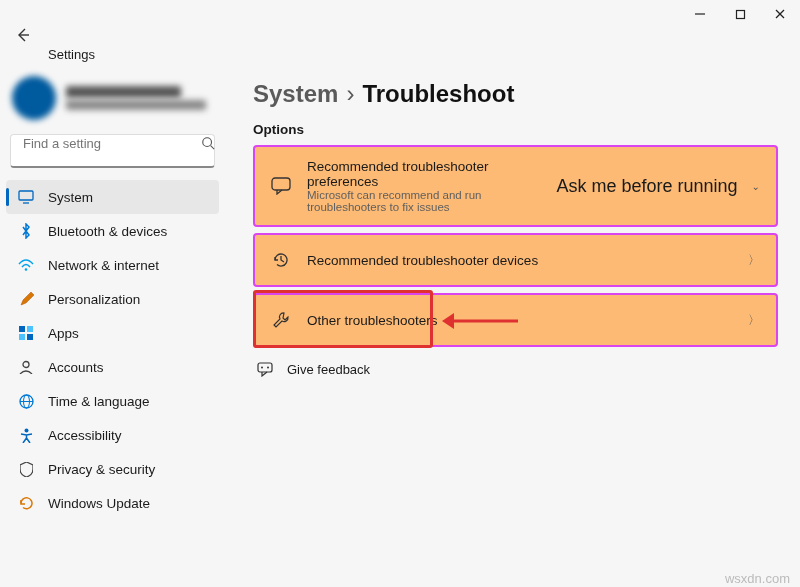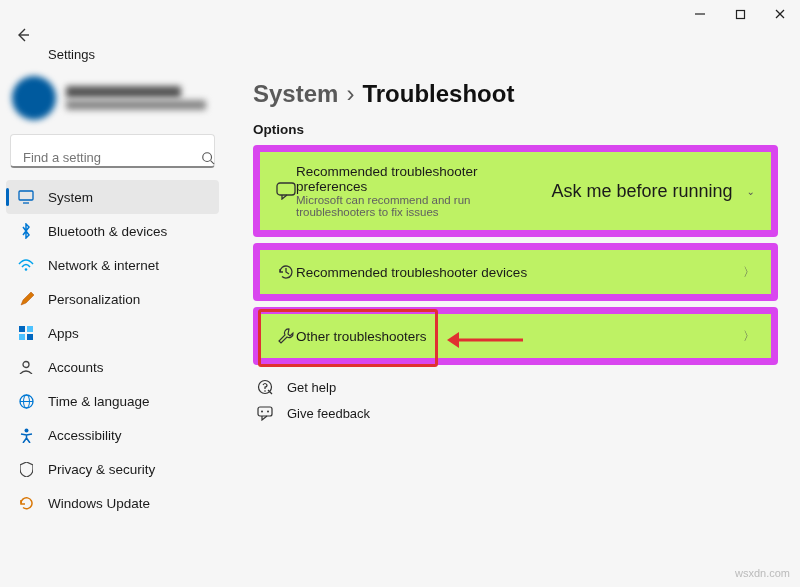--- a/index.html
+++ b/index.html
@@ -19,55 +19,55 @@
   .layout { display:flex; }
   
   
   .sidebar { width:225px; padding:6px 6px 0 6px; }
   .profile { display:flex; align-items:center; gap:10px; padding:4px 6px 10px 6px; }
   .avatar { width:44px; height:44px; border-radius:50%; background:#005a9e; filter: blur(3px); flex-shrink:0; }
   .profile-text { display:flex; flex-direction:column; gap:2px; }
   .pline1 { width:115px; height:12px; background:#555; border-radius:2px; filter: blur(3px); }
   .pline2 { width:140px; height:10px; background:#888; border-radius:2px; filter: blur(3px); }
   
-  .searchbox { margin:4px 4px 12px 4px; background:#fff; border:1px solid #ddd; border-radius:4px; height:34px; display:flex; align-items:flex-end; padding:0 10px; justify-content:space-between; border-bottom:2px solid #888;}
+  .searchbox { margin:4px 4px 12px 4px; background:#fff; border:1px solid #ddd; border-radius:4px; height:34px; display:flex; align-items:flex-start; padding:0 10px; justify-content:space-between; border-bottom:2px solid #888;}
   .searchbox input { border:none; outline:none; font-size:13px; background:transparent; flex:1; color:#555; }
   
   .navlist { display:flex; flex-direction:column; gap:0; }
   .navitem { display:flex; align-items:center; height:34px; padding:0 10px 0 12px; border-radius:4px; font-size:13.5px; gap:14px; position:relative; cursor:default; }
   .navitem.active { background:#e7e7e7; }
   .navitem.active::before { content:""; position:absolute; left:0; top:8px; bottom:8px; width:3px; background:#0067c0; border-radius:2px; }
   .nicon { width:16px; height:16px; display:flex; align-items:center; justify-content:center; font-size:14px; }
   
   
   .main { flex:1; padding:8px 22px 0 28px; }
   .breadcrumb { display:flex; align-items:center; gap:8px; font-size:24px; margin-top:6px; margin-bottom:14px; }
   .bc-parent { color:#5a5a5a; font-weight:600; }
   .bc-sep { color:#5a5a5a; font-weight:400; }
   .bc-current { font-weight:600; color:#111; }
   
   .section-title { font-size:13.5px; font-weight:600; margin-bottom:8px; }
   
-  .card { background:#bef264; border:7px solid #d946ef; border-radius:4px; padding:12px 16px; display:flex; align-items:center; gap:0; margin-bottom:6px; min-height:54px; }
+  .card { background:#fdba74; border:2px solid #d946ef; border-radius:4px; padding:12px 16px; display:flex; align-items:center; gap:16px; margin-bottom:6px; min-height:54px; }
   .card-icon { width:20px; height:20px; display:flex; align-items:center; justify-content:center; color:#333; }
   .card-body { flex:1; display:flex; flex-direction:column; }
   .card-title { font-size:13.5px; color:#1a1a1a; }
   .card-sub { font-size:11.5px; color:#606060; }
   .dropdown-label { font-size:18px; color:#1a1a1a; padding-right:6px; }
   .card .chev-right { color:#555; font-size:12px; }
   
   
   .card.highlighted { position:relative; }
   .red-frame { position:absolute; left:-2px; top:-5px; height:58px; width:180px; border:3px solid #e03131; border-radius:3px; pointer-events:none;}
   
   .links { margin-top:14px; display:flex; flex-direction:column; gap:10px; padding-left:4px;}
   .linkrow { display:flex; align-items:center; gap:14px; font-size:13px; color:#1a1a1a;}
   .linkrow .nicon{ color:#333;}
   
-  .watermark { position:absolute; right:10px; bottom:8px; font-size:11px; color:#bbb; }
+  .watermark { position:absolute; right:10px; bottom:1px; font-size:13px; color:#bbb; }
 </style>
 </head>
 <body>
 
 <div class="winctrl">
   <div>
       <svg width="12" height="12">
         <line x1="1" y1="6" x2="11" y2="6" stroke-width="1.2"></line>
       </svg>
     </div>
@@ -263,31 +263,20 @@
       <svg style="position:absolute;left:185px;top:14px;" width="80" height="24" viewBox="0 0 80 24">
         <line x1="78" y1="12" x2="12" y2="12" stroke="#e03131" stroke-width="3"></line>
         <path d="M14 4 L2 12 L14 20 Z" fill="#e03131"></path>
       </svg>
     </div>
 
     <div class="links">
       <div class="linkrow">
         <span class="nicon">
           <svg width="16" height="16" viewBox="0 0 16 16">
-              <circle cx="8" cy="8" r="6.5" fill="none" stroke="#333" stroke-width="1.2"></circle>
-              <path d="M6 6 Q8 3 10 6 Q10 8 8 8 L8 10" fill="none" stroke="#333" stroke-width="1.2"></path>
-              <circle cx="8" cy="12" r="0.8" fill="#333"></circle>
-              <path d="M11 11 L15 15" stroke="#333" stroke-width="1.2"></path>
-            </svg>
-        </span>
-        <span>Get help</span>
-      </div>
-      <div class="linkrow">
-        <span class="nicon">
-          <svg width="16" height="16" viewBox="0 0 16 16">
               <rect x="1" y="2" width="14" height="9" rx="2" fill="none" stroke="#333" stroke-width="1.2"></rect>
               <path d="M5 11 L5 15 L10 11" fill="none" stroke="#333" stroke-width="1.2"></path>
               <circle cx="5" cy="6.5" r="1" fill="#333"></circle>
               <circle cx="11" cy="6.5" r="1" fill="#333"></circle>
             </svg>
         </span>
         <span>Give feedback</span>
       </div>
     </div>
 

